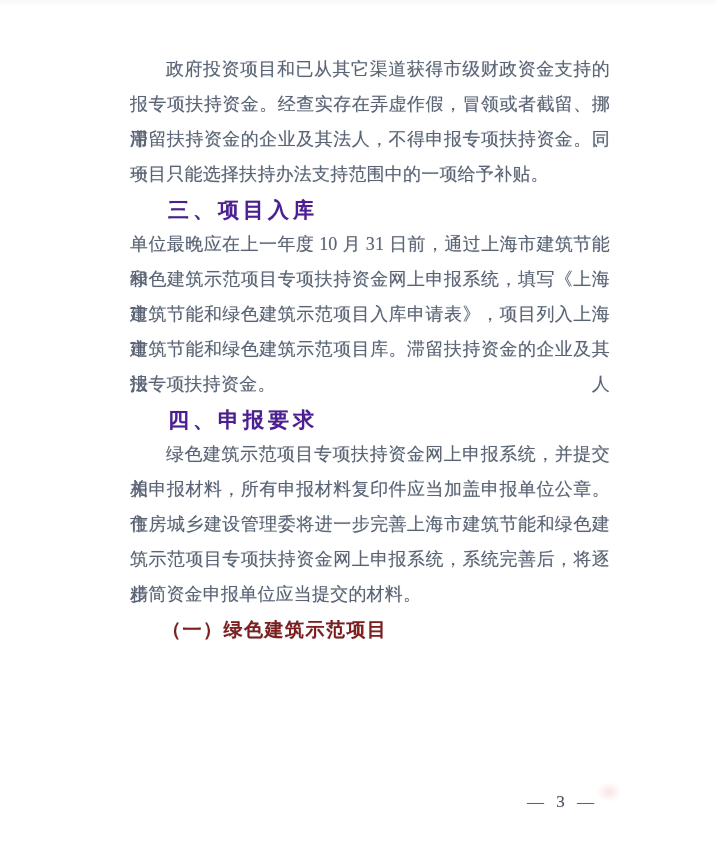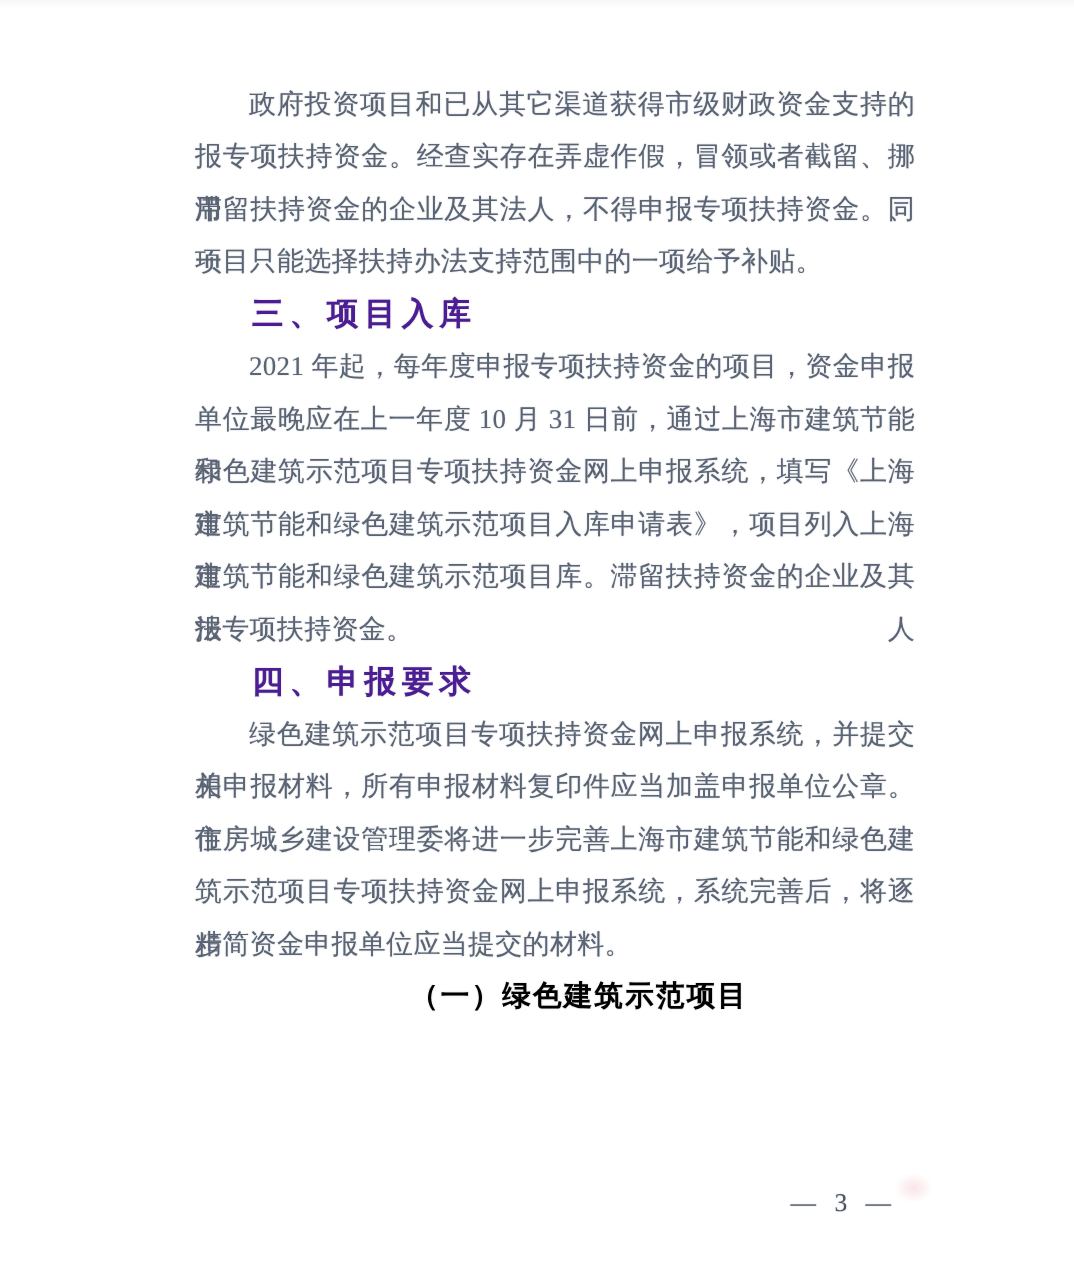--- a/index.html
+++ b/index.html
@@ -57,25 +57,24 @@
     font-weight: bold;
     color: #4c1d95;
     letter-spacing: 4px;
     text-indent: 38px;
     text-shadow: 0 0 1px rgba(57,64,73,0.4);
     font-family: "Liberation Sans", "DejaVu Sans", sans-serif;
   }
   .line.subheading {
     font-size: 19px;
     font-weight: bold;
-    color: #000000;
+    color: #7f1d1d;
     letter-spacing: 1.5px;
     text-indent: 32px;
     text-shadow: 0 0 1px rgba(69,76,88,0.4);
-    text-align: center;
   }
   .footer {
     position: absolute;
     left: 527px;
     top: 792px;
     width: 110px;
     font-size: 17px;
     color: #4c5564;
     letter-spacing: 4px;
     text-shadow: 0 0 1px rgba(76,85,100,0.4);
@@ -94,21 +93,20 @@
 </head>
 <body>
 
 <div class="page">
   <div class="content" id="doc">
       <div class="line body indent fill">政府投资项目和已从其它渠道获得市级财政资金支持的</div>
       <div class="line body fill">报专项扶持资金。经查实存在弄虚作假，冒领或者截留、挪用、</div>
       <div class="line body fill">滞留扶持资金的企业及其法人，不得申报专项扶持资金。同一</div>
       <div class="line body">项目只能选择扶持办法支持范围中的一项给予补贴。</div>
       <div class="line heading">三、项目入库</div>
-      <div class="line body indent fill">2021 年起，每年度申报专项扶持资金的项目，资金申报</div>
       <div class="line body fill">单位最晚应在上一年度 10 月 31 日前，通过上海市建筑节能和</div>
       <div class="line body fill">绿色建筑示范项目专项扶持资金网上申报系统，填写《上海市</div>
       <div class="line body fill">建筑节能和绿色建筑示范项目入库申请表》，项目列入上海市</div>
       <div class="line body fill">建筑节能和绿色建筑示范项目库。滞留扶持资金的企业及其法人</div>
       <div class="line body">报专项扶持资金。</div>
       <div class="line heading">四、申报要求</div>
       <div class="line body indent fill">绿色建筑示范项目专项扶持资金网上申报系统，并提交相</div>
       <div class="line body fill">关申报材料，所有申报材料复印件应当加盖申报单位公章。市</div>
       <div class="line body fill">住房城乡建设管理委将进一步完善上海市建筑节能和绿色建</div>
       <div class="line body fill">筑示范项目专项扶持资金网上申报系统，系统完善后，将逐步</div>

